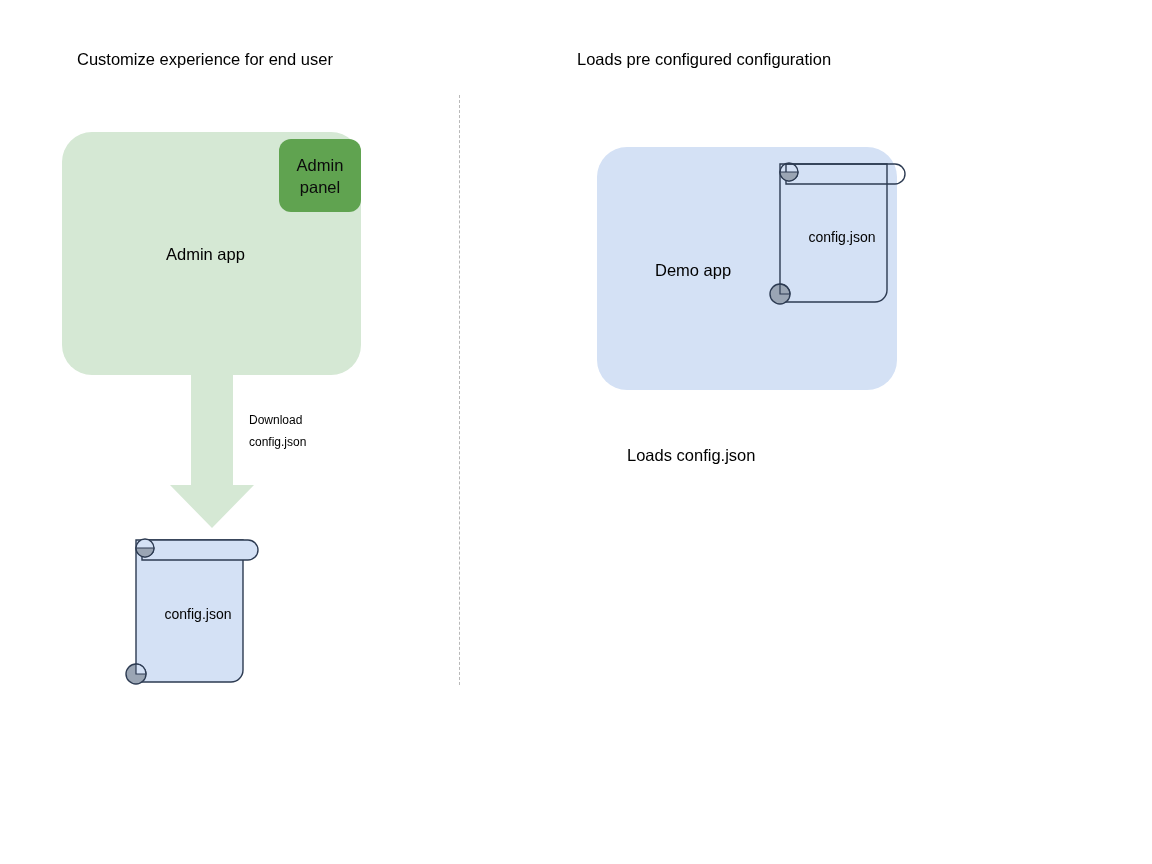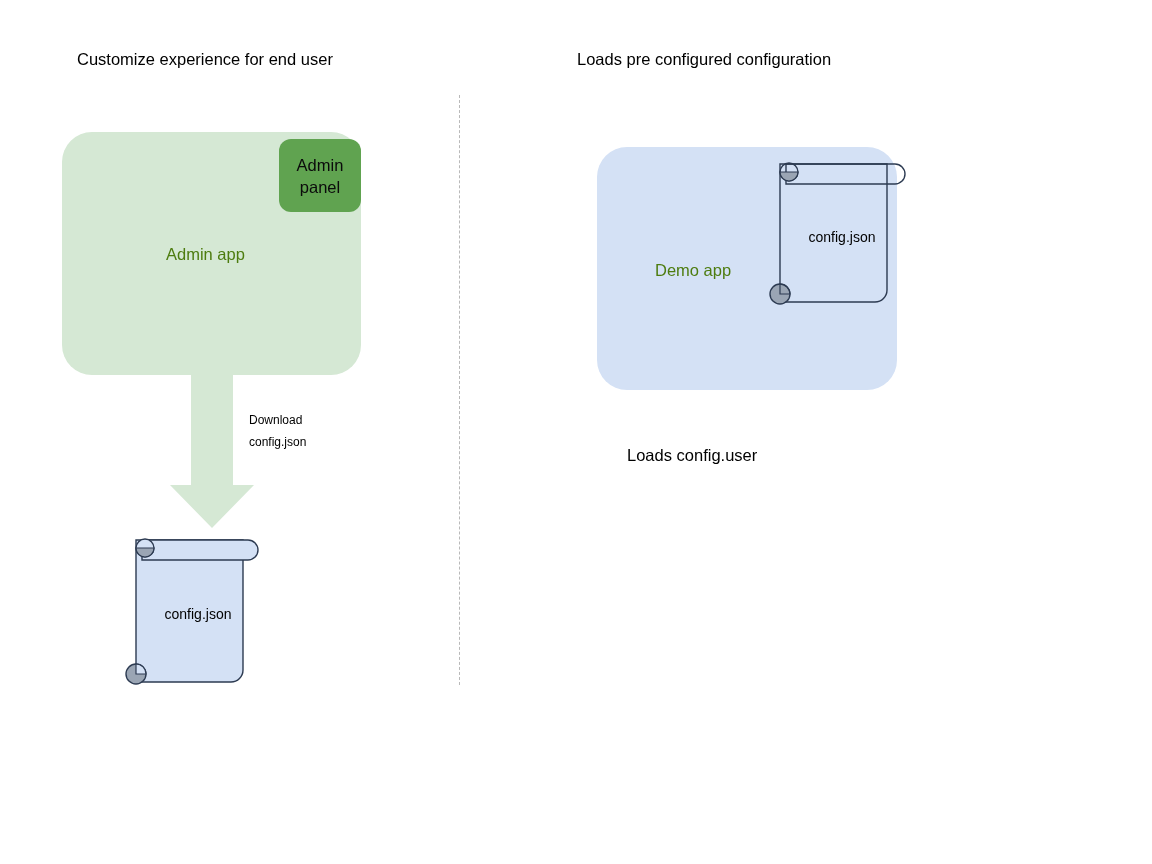--- a/index.html
+++ b/index.html
@@ -37,21 +37,21 @@
     box-sizing: border-box;
   }
   .app-box.green  { background: #d5e8d4; }
   .app-box.blue   { background: #d4e1f5; text-decoration: underline; }
 
   .app-box-label {
     position: absolute;
     font-size: 16.5px;
     line-height: 20px;
     white-space: nowrap;
-    color: #4d7c0f;
+    color: #000000;
   }
 
   
   .panel-chip {
     border-radius: 12px;
     background: #60a350;
     display: flex;
     align-items: center;
     justify-content: center;
     box-sizing: border-box;
@@ -175,15 +175,15 @@
 
       <circle cx="25" cy="20" r="9" fill="none" stroke="#2d3b52" stroke-width="1.4"></circle>
       <path d="M25 20 L34 20 A9 9 0 0 1 16 20 Z" fill="#9aa5b4" stroke="#2d3b52" stroke-width="1.2"></path>
 
       <circle cx="16" cy="142" r="10" fill="#9aa5b4" stroke="#2d3b52" stroke-width="1.4"></circle>
       <path d="M16 142 L26 142 A10 10 0 0 0 16 132 Z" fill="none" stroke="#2d3b52" stroke-width="1.2"></path>
     </svg>
     <div class="scroll-label" style="left:28px; top:76px; width:100px;">config.json</div>
   </div>
 
-  <div class="abs caption" style="left:627px; top:445px;">Loads config.user</div>
+  <div class="abs caption" style="left:627px; top:445px;">Loads config.json</div>
 
 </div>
 
 </body></html>

